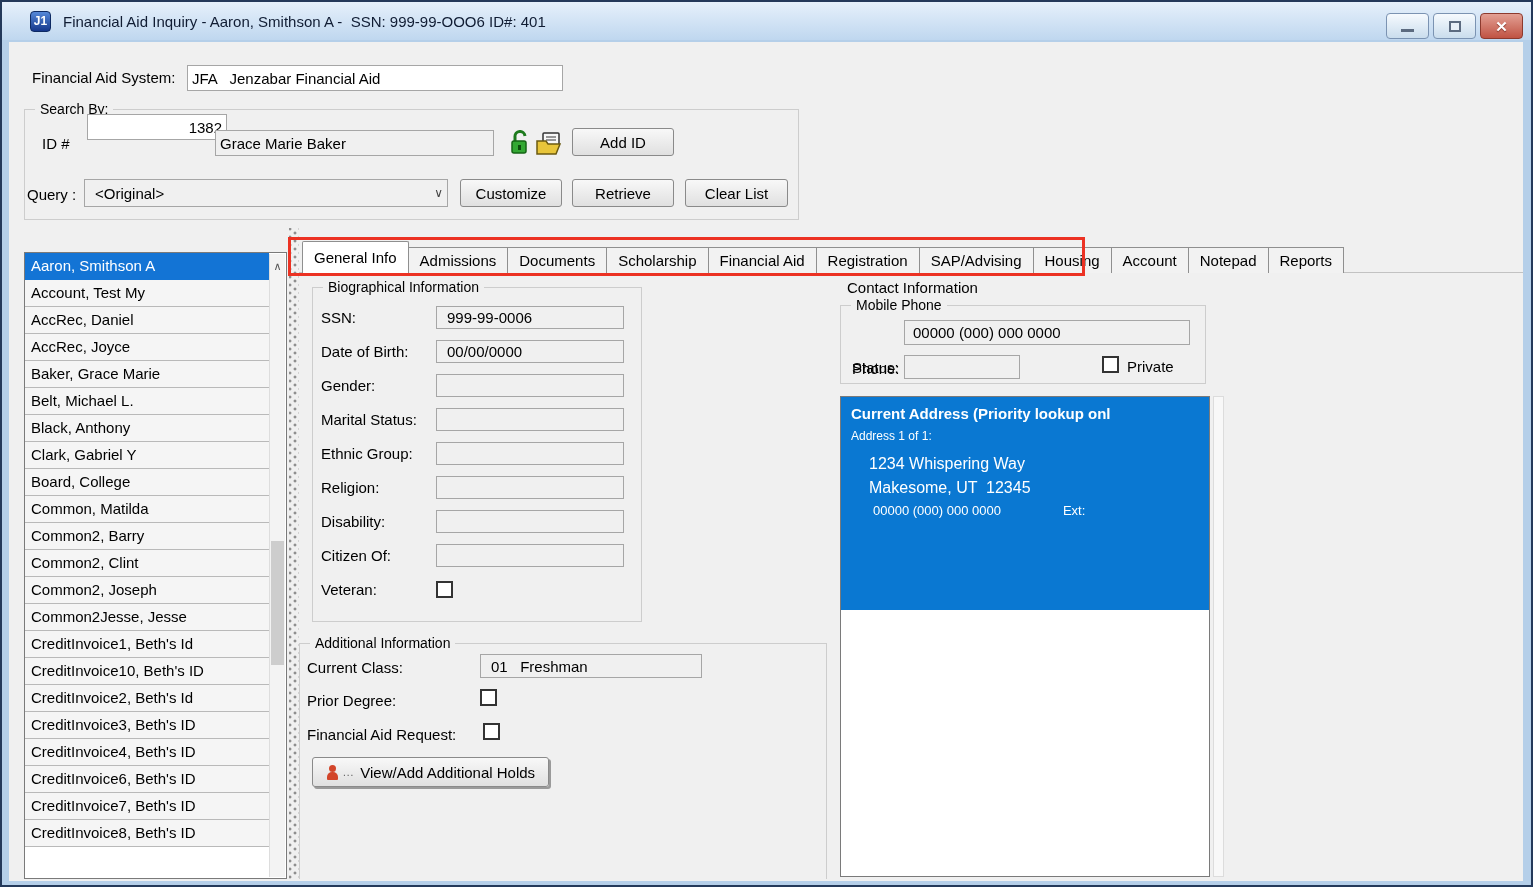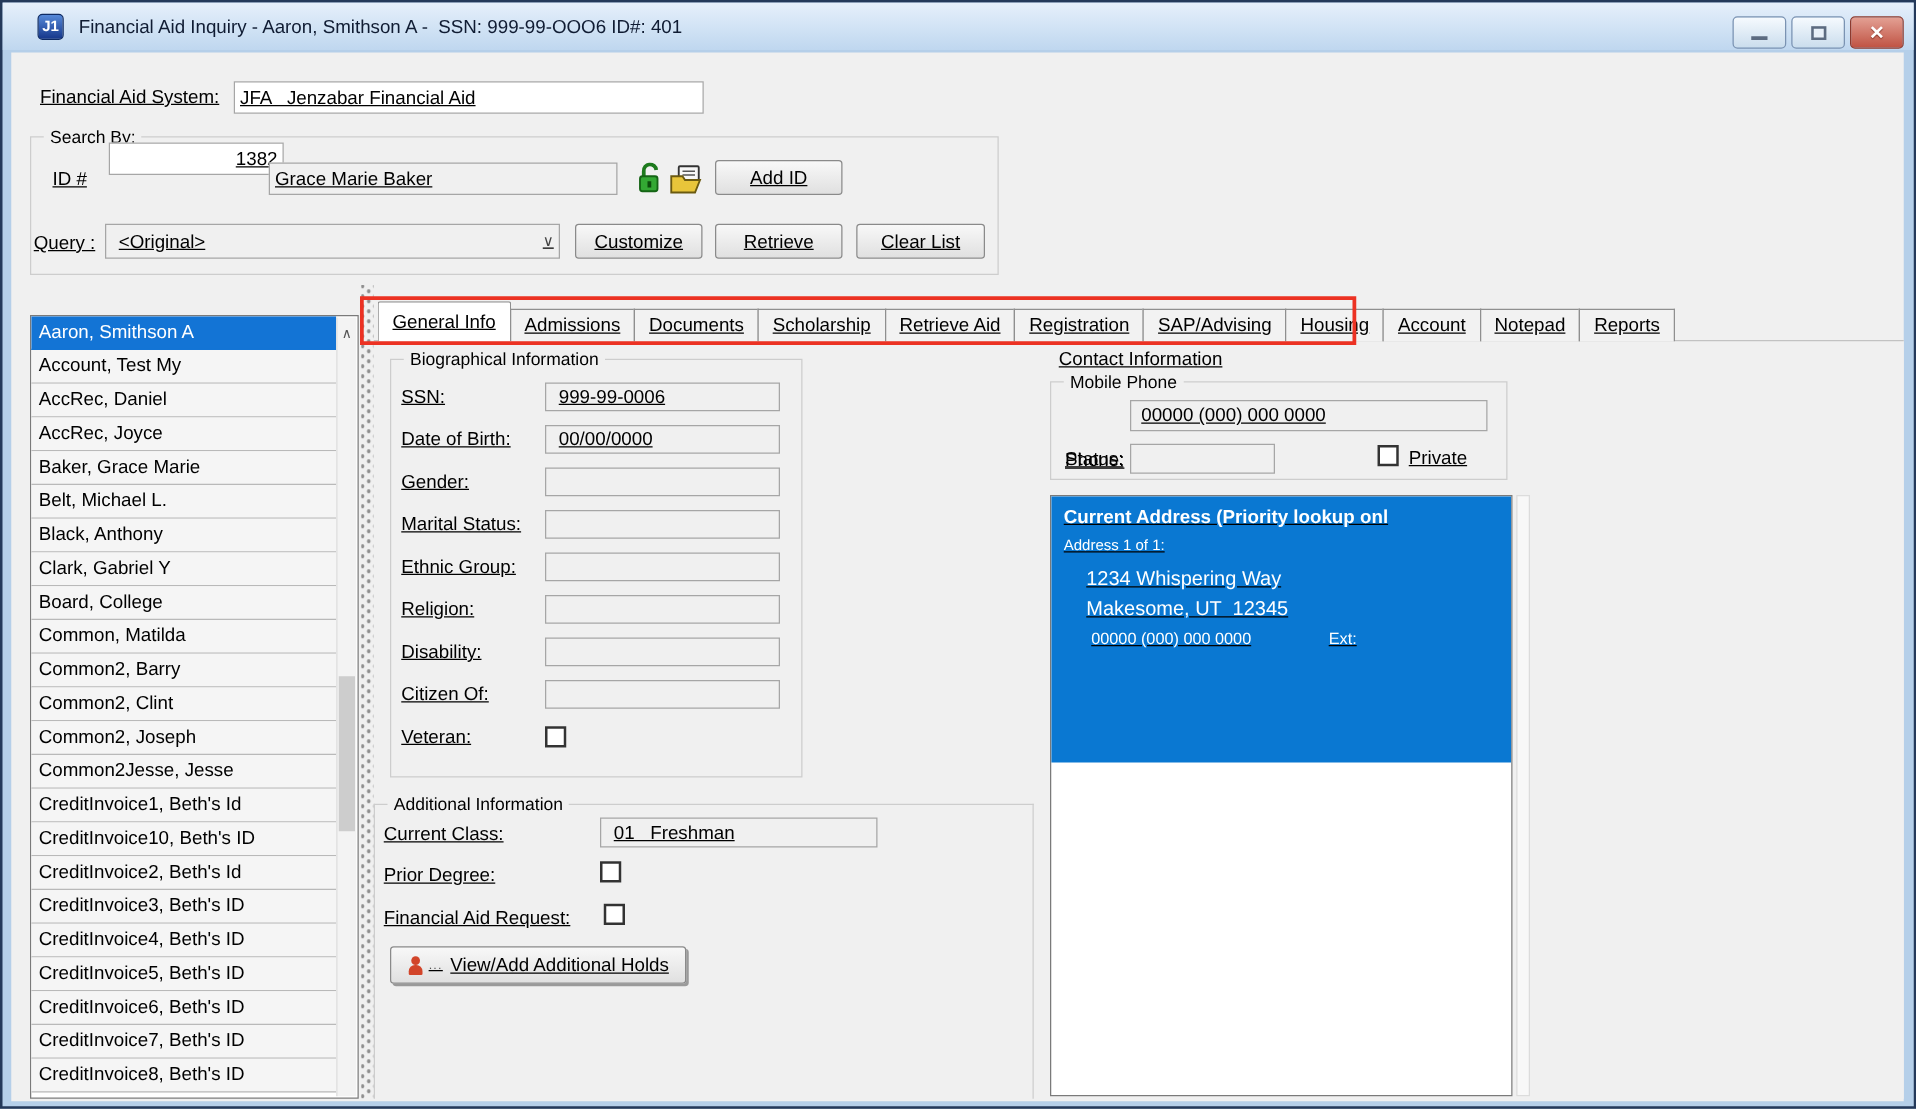--- a/index.html
+++ b/index.html
@@ -26,21 +26,21 @@
   .win-btn{width:43px;height:26px;border-radius:4px;border:1px solid #7b93b2;
            background:linear-gradient(#f6fafe,#cadded);display:flex;align-items:center;justify-content:center;}
   .win-btn.close{background:linear-gradient(#e3a094,#c05343);border-color:#8d3a2e;}
   .glyph-min{width:13px;height:3px;background:#5c6b80;margin-top:8px;}
   .glyph-restore{position:relative;width:12px;height:11px;}
   .glyph-restore:before{content:"";position:absolute;right:0;top:0;width:8px;height:7px;border:2px solid #5c6b80;}
   .glyph-restore:after{content:"";position:absolute;left:0;bottom:0;width:8px;height:7px;border:2px solid #5c6b80;background:#e8f0f8;}
   .glyph-close{color:#fff;font-size:15px;font-weight:bold;text-shadow:0 1px 1px #7e2c20;line-height:1;}
   .content{position:absolute;left:7px;top:40px;width:1514px;height:839px;background:var(--content-bg);}
   
-  .abs{position:absolute;text-decoration:underline;}
+  .abs{position:absolute;}
   .label{font-size:15px;white-space:pre;}
   .field{background:#fff;border:1px solid var(--field-border);font-size:15px;display:flex;align-items:center;padding:0 4px;white-space:pre;}
   .field.gray{background:var(--content-bg);}
   .btn{background:linear-gradient(#f8f8f8,#e0e0e0);border:1px solid #8a8a8a;border-radius:3px;
        font-size:15px;display:flex;align-items:center;justify-content:center;cursor:default;}
   .groupbox{border:1px solid var(--group-border);}
   .group-title{position:absolute;top:-9px;left:10px;background:var(--content-bg);padding:0 5px;font-size:14px;white-space:nowrap;}
   .checkbox{width:17px;height:17px;background:#fff;border:2px solid #333;}
   
   .list{background:#fff;border:1px solid #7a7a7a;}
@@ -155,42 +155,41 @@
         <div class="list-row">Common, Matilda</div>
         <div class="list-row">Common2, Barry</div>
         <div class="list-row">Common2, Clint</div>
         <div class="list-row">Common2, Joseph</div>
         <div class="list-row">Common2Jesse, Jesse</div>
         <div class="list-row">CreditInvoice1, Beth's Id</div>
         <div class="list-row">CreditInvoice10, Beth's ID</div>
         <div class="list-row">CreditInvoice2, Beth's Id</div>
         <div class="list-row">CreditInvoice3, Beth's ID</div>
         <div class="list-row">CreditInvoice4, Beth's ID</div>
-        <div class="list-row">CreditInvoice5, Beth's ID</div>
         <div class="list-row">CreditInvoice6, Beth's ID</div>
         <div class="list-row">CreditInvoice7, Beth's ID</div>
         <div class="list-row">CreditInvoice8, Beth's ID</div>
       </div>
     <div class="scrollbar">
       <div class="scroll-up">∧</div>
       <div class="scroll-thumb"></div>
     </div>
   </div>
 
   <div class="abs splitter" style="left:287px;top:226px;width:10px;height:651px;"></div>
 
   <div class="abs tabpanel" style="left:297px;top:270px;width:1224px;height:607px;"></div>
 
   <div class="abs tabbar" style="left:300px;top:239px;height:32px;">
 
   <div class="tab active">General Info</div>
       <div class="tab">Admissions</div>
       <div class="tab">Documents</div>
       <div class="tab">Scholarship</div>
-      <div class="tab">Retrieve Aid</div>
+      <div class="tab">Financial Aid</div>
       <div class="tab">Registration</div>
       <div class="tab">SAP/Advising</div>
       <div class="tab">Housing</div>
       <div class="tab">Account</div>
       <div class="tab">Notepad</div>
       <div class="tab">Reports</div>
     </div>
 
   <div class="abs highlight-rect" style="left:286px;top:235px;width:797px;height:39px;"></div>
 

